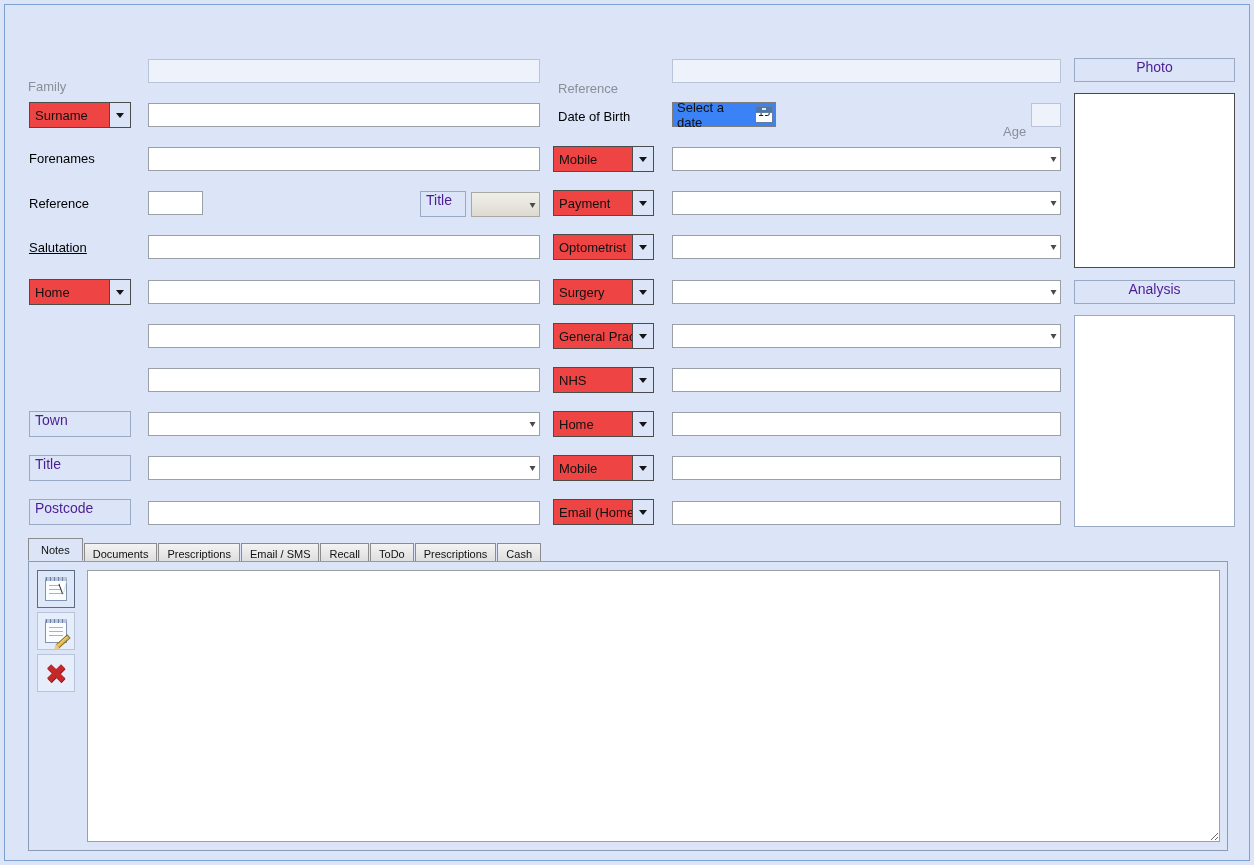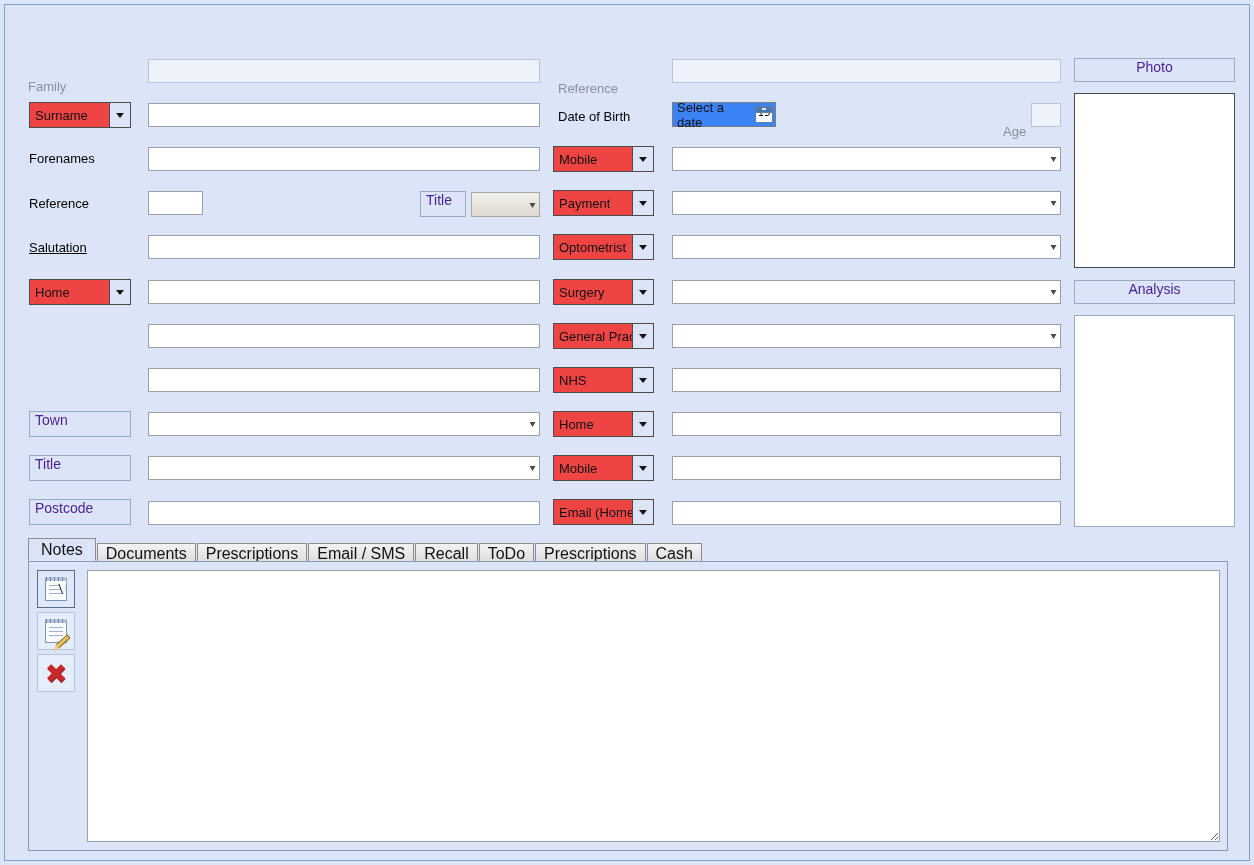--- a/index.html
+++ b/index.html
@@ -173,21 +173,21 @@
     left: 0; top: 0;
     height: 22px;
     display: flex;
     align-items: flex-end;
   }
   .tab {
     height: 20px;
     border: 1px solid #8c8c8c;
     border-bottom: none;
     background: linear-gradient(#f3f3f3, #dcdcdc);
-    font-size: 16px;
+    font-size: 11px;
     color: #111;
     display: flex;
     align-items: center;
     padding: 0 8px;
     margin-right: 1px;
     position: relative;
     top: 2px;
   }
   .tab.active {
     background: #dbe5f7;

